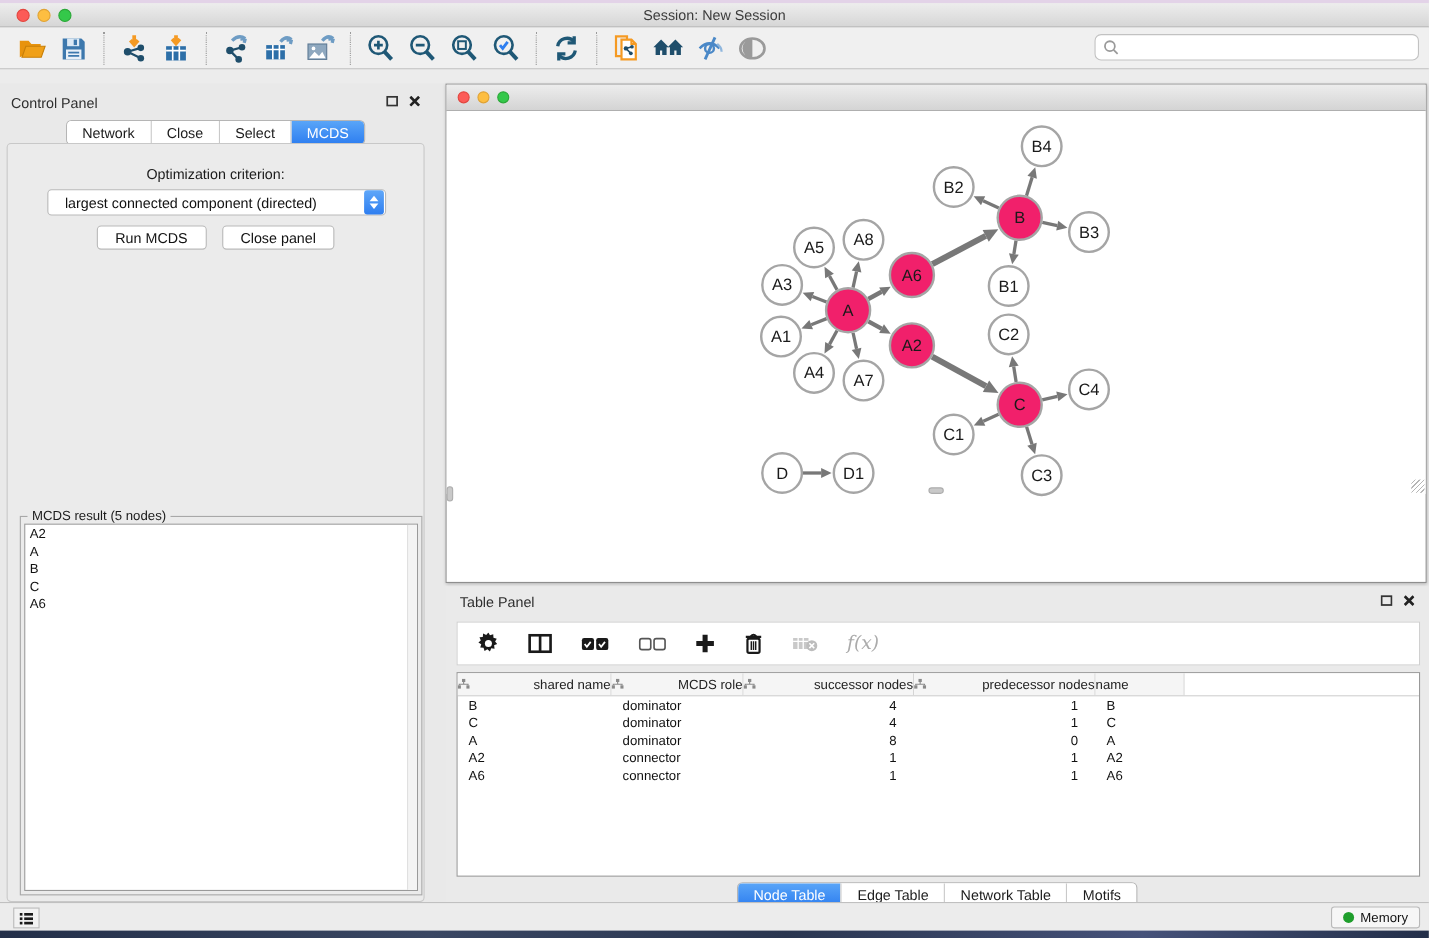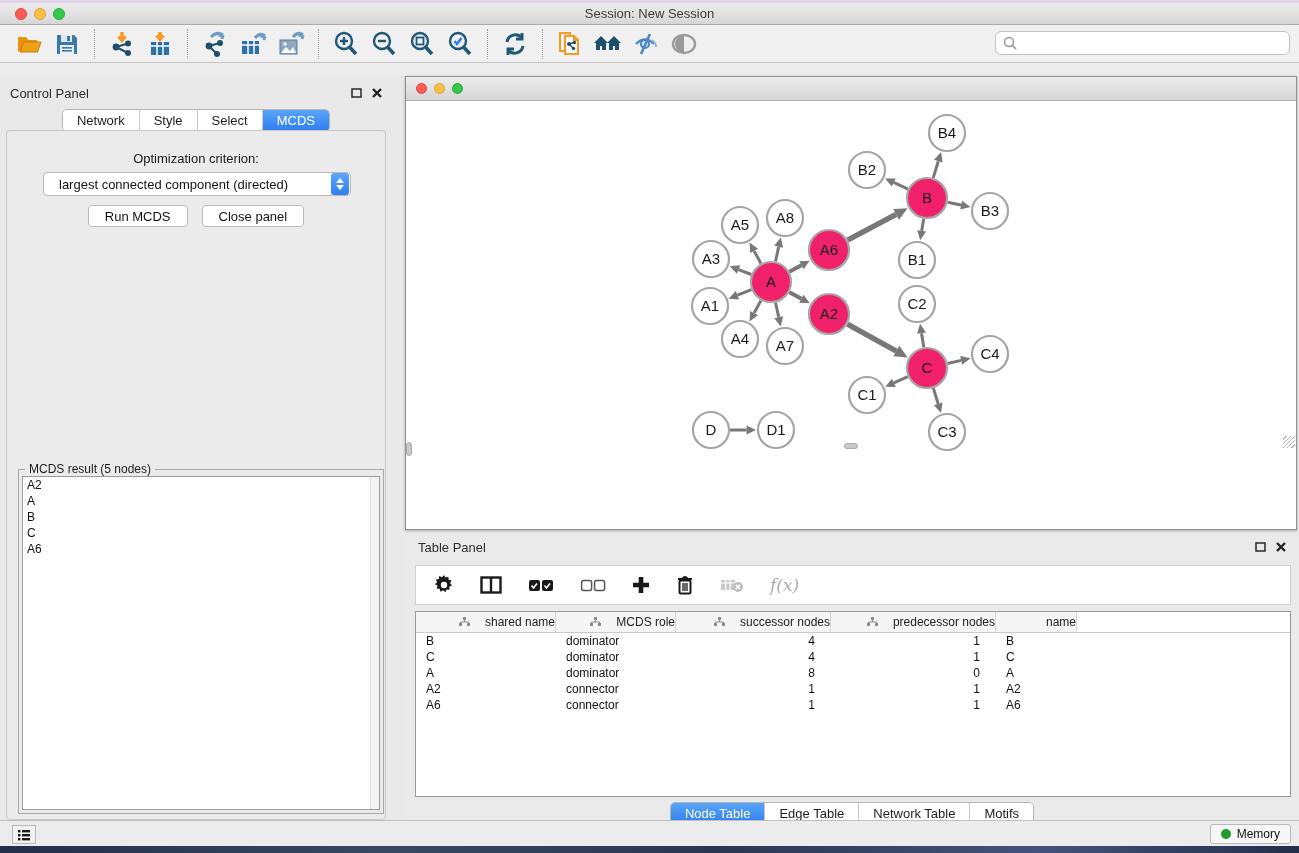--- a/index.html
+++ b/index.html
@@ -84,21 +84,21 @@
   .tp-header { height:28px; display:flex; align-items:center; padding:0 13px; }
   .tp-title { font-size:13px; color:#2e2e2e; flex:1; }
   .tp-toolbar { position:absolute; left:10px; top:32px; width:876px; height:40px; background:#fff;
     border:1px solid #D0D0D0; display:flex; align-items:center; padding-left:18px; gap:26px; }
   .tt-ico { display:flex; align-items:center; justify-content:center; cursor:pointer; }
   .fx { font-family:"DejaVu Serif", serif; font-style:italic; font-size:17px; color:#ABABAB; }
   .datatable { position:absolute; left:10px; top:78px; width:876px; height:186px; background:#fff;
     border:1px solid #999; overflow:hidden; }
   .thead { display:flex; height:21px; border-bottom:1px solid #C9C9C9; }
   .th { background:#F5F5F5; border-right:1px solid #D5D5D5; display:flex; align-items:center;
-    justify-content:flex-end; font-size:12px; color:#222; gap:15px; }
+    justify-content:space-between; font-size:12px; color:#222; gap:15px; }
   .th.fill { background:#fff; border-right:none; flex:1; }
   .trow { display:flex; height:16px; }
   .td { font-size:12px; color:#111; line-height:16px; white-space:nowrap; overflow:hidden; }
   .bottom-tabs { position:absolute; left:0; bottom:6px; width:100%; display:flex; justify-content:center; }
 
   
   .statusbar { left:0; top:820px; width:1299px; height:26px; background:#ECECEC; border-top:1px solid #C0C0C0; }
   .listbtn { position:absolute; left:12px; top:4px; width:24px; height:19px; background:#F2F2F2;
     border:1px solid #B9B9B9; display:flex; align-items:center; justify-content:center; cursor:pointer; }
   .membtn { position:absolute; right:8px; top:3px; height:20px; background:#F6F6F6; border:1px solid #B9B9B9;
@@ -268,21 +268,21 @@
       </span>
       <span class="panel-ico">
         <svg width="10" height="10">
             <path d="M1 1 L9 9 M9 1 L1 9" stroke="#222" stroke-width="2.4"></path>
           </svg>
       </span>
     </div>
     <div class="tabs-row">
       <div class="segmented" id="cp-tabs">
           <div class="seg">Network</div>
-          <div class="seg">Style</div>
+          <div class="seg">Close</div>
           <div class="seg">Select</div>
           <div class="seg active">MCDS</div>
         </div>
     </div>
     <div class="cp-content">
       <div class="opt-label">Optimization criterion:</div>
       <div class="selectbox">
         <span class="sel-text">largest connected component (directed)</span>
         <span class="stepper">
             <span class="tri-up"></span>

